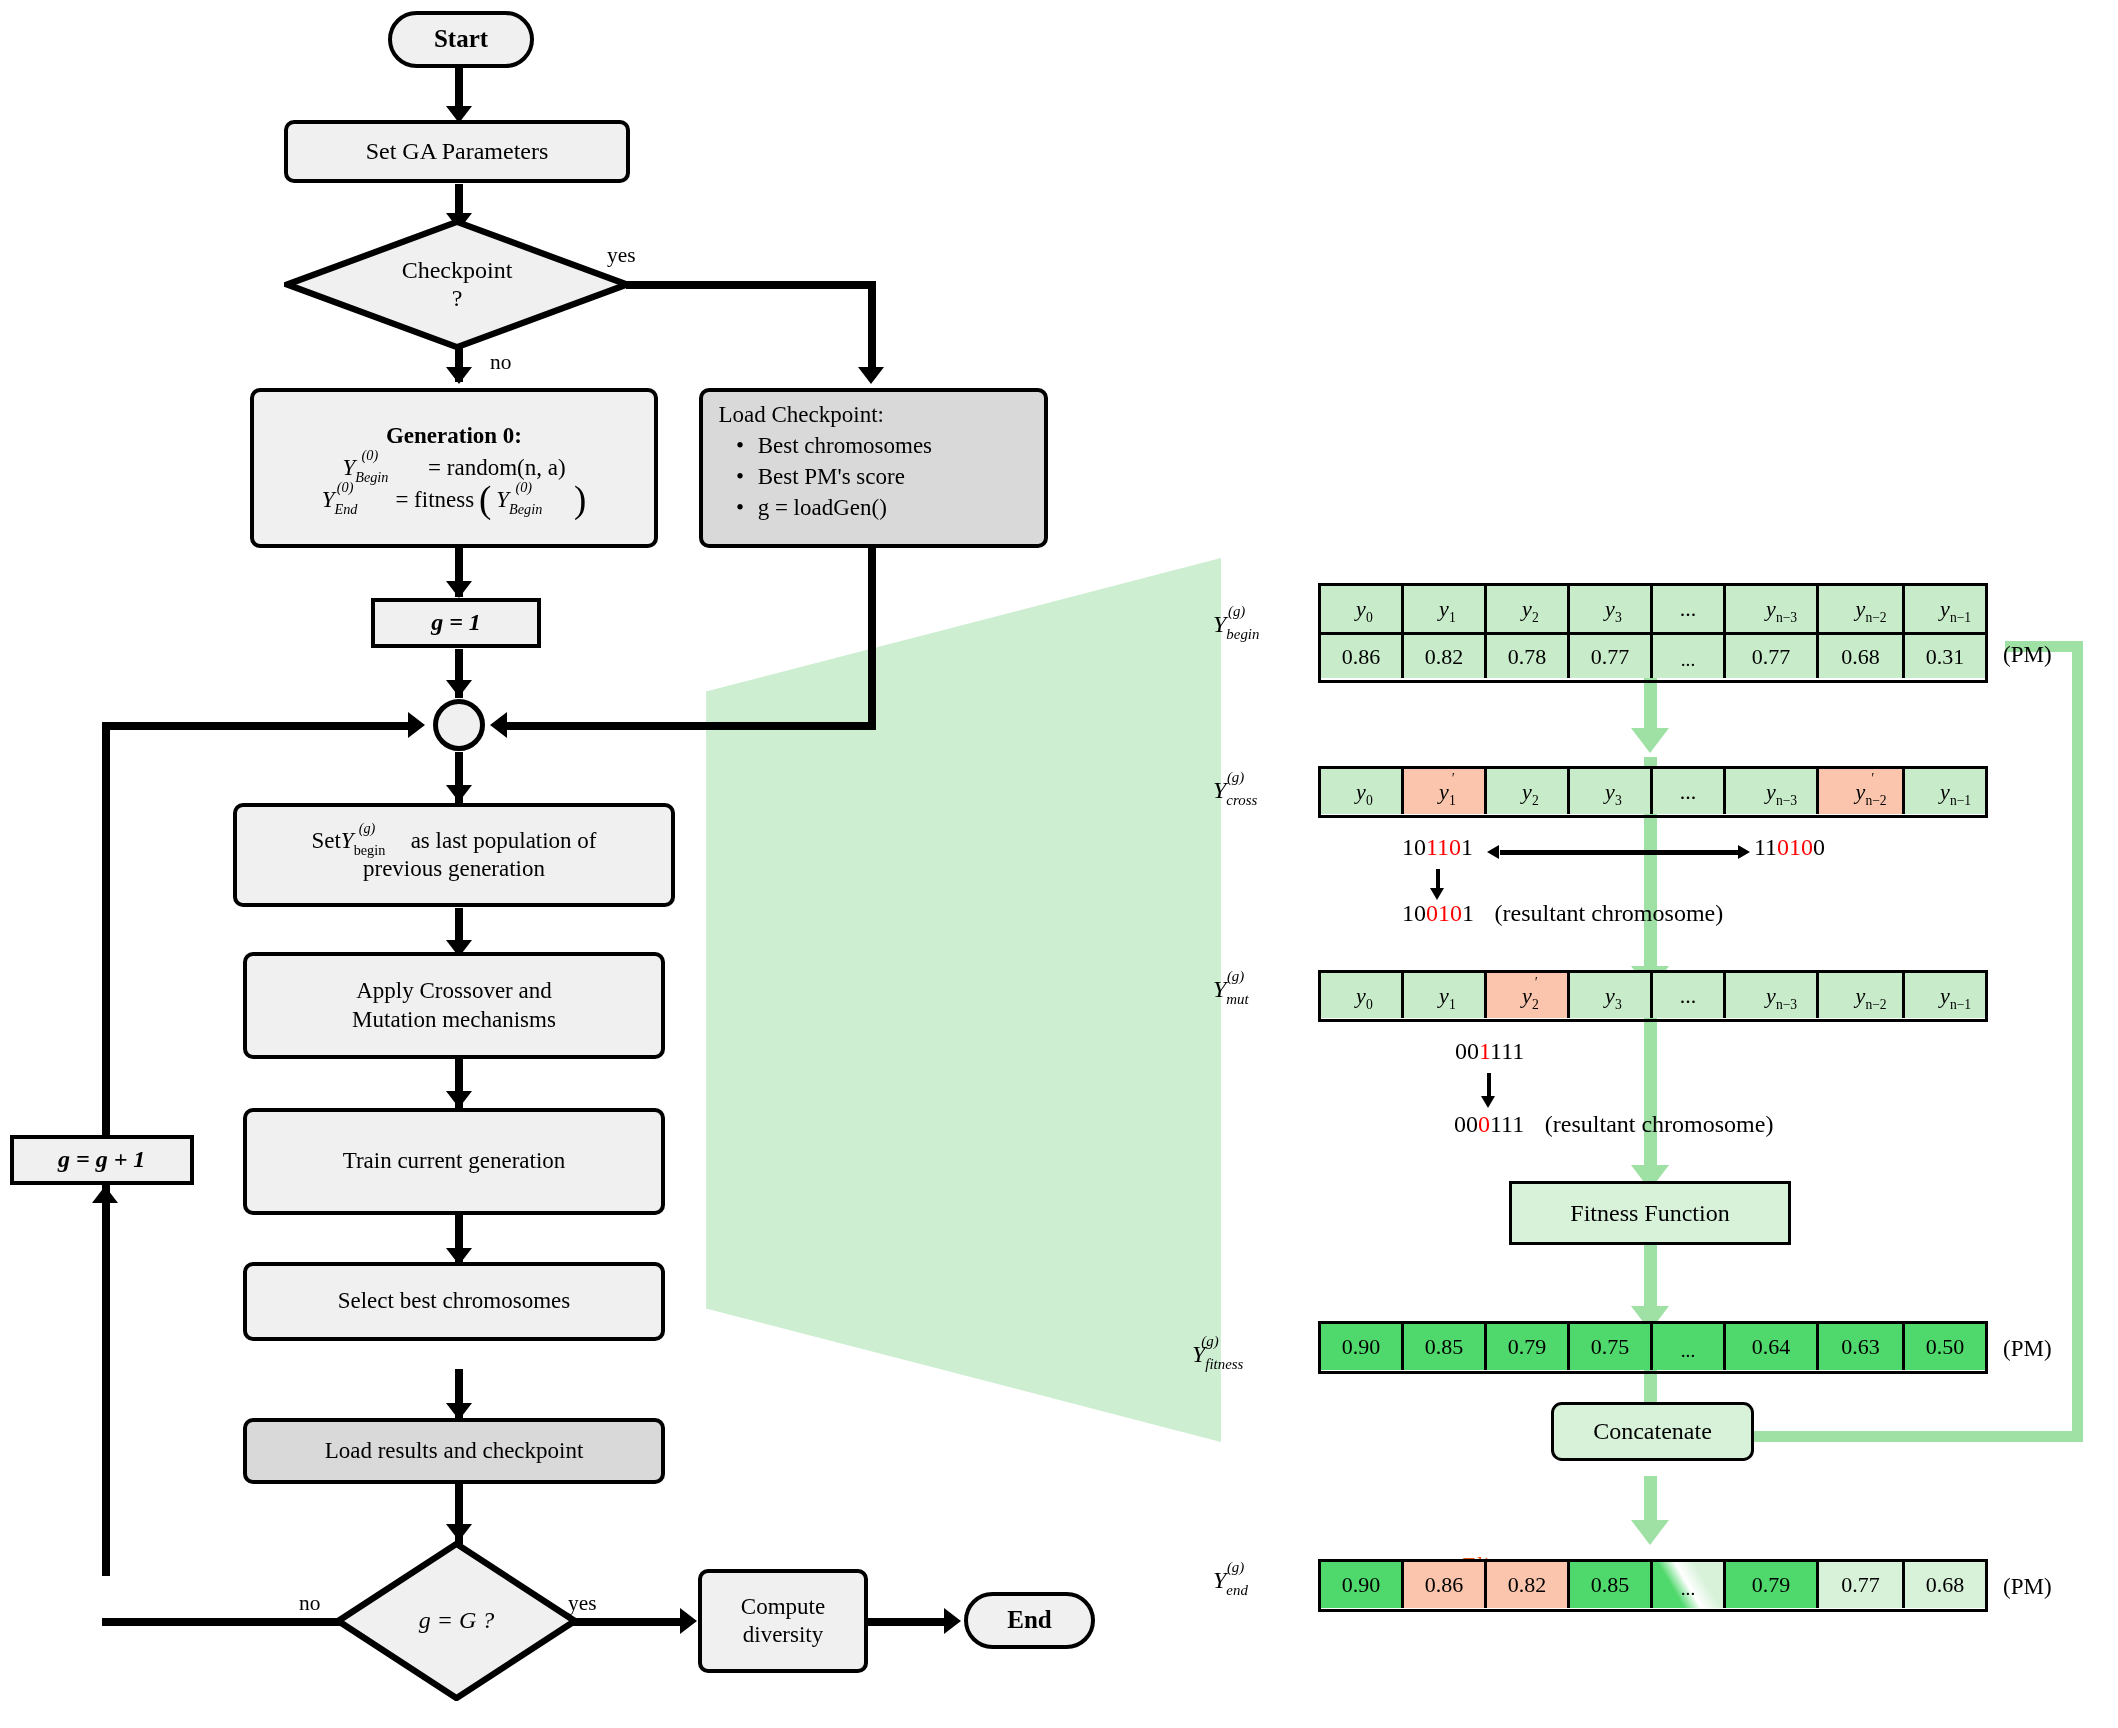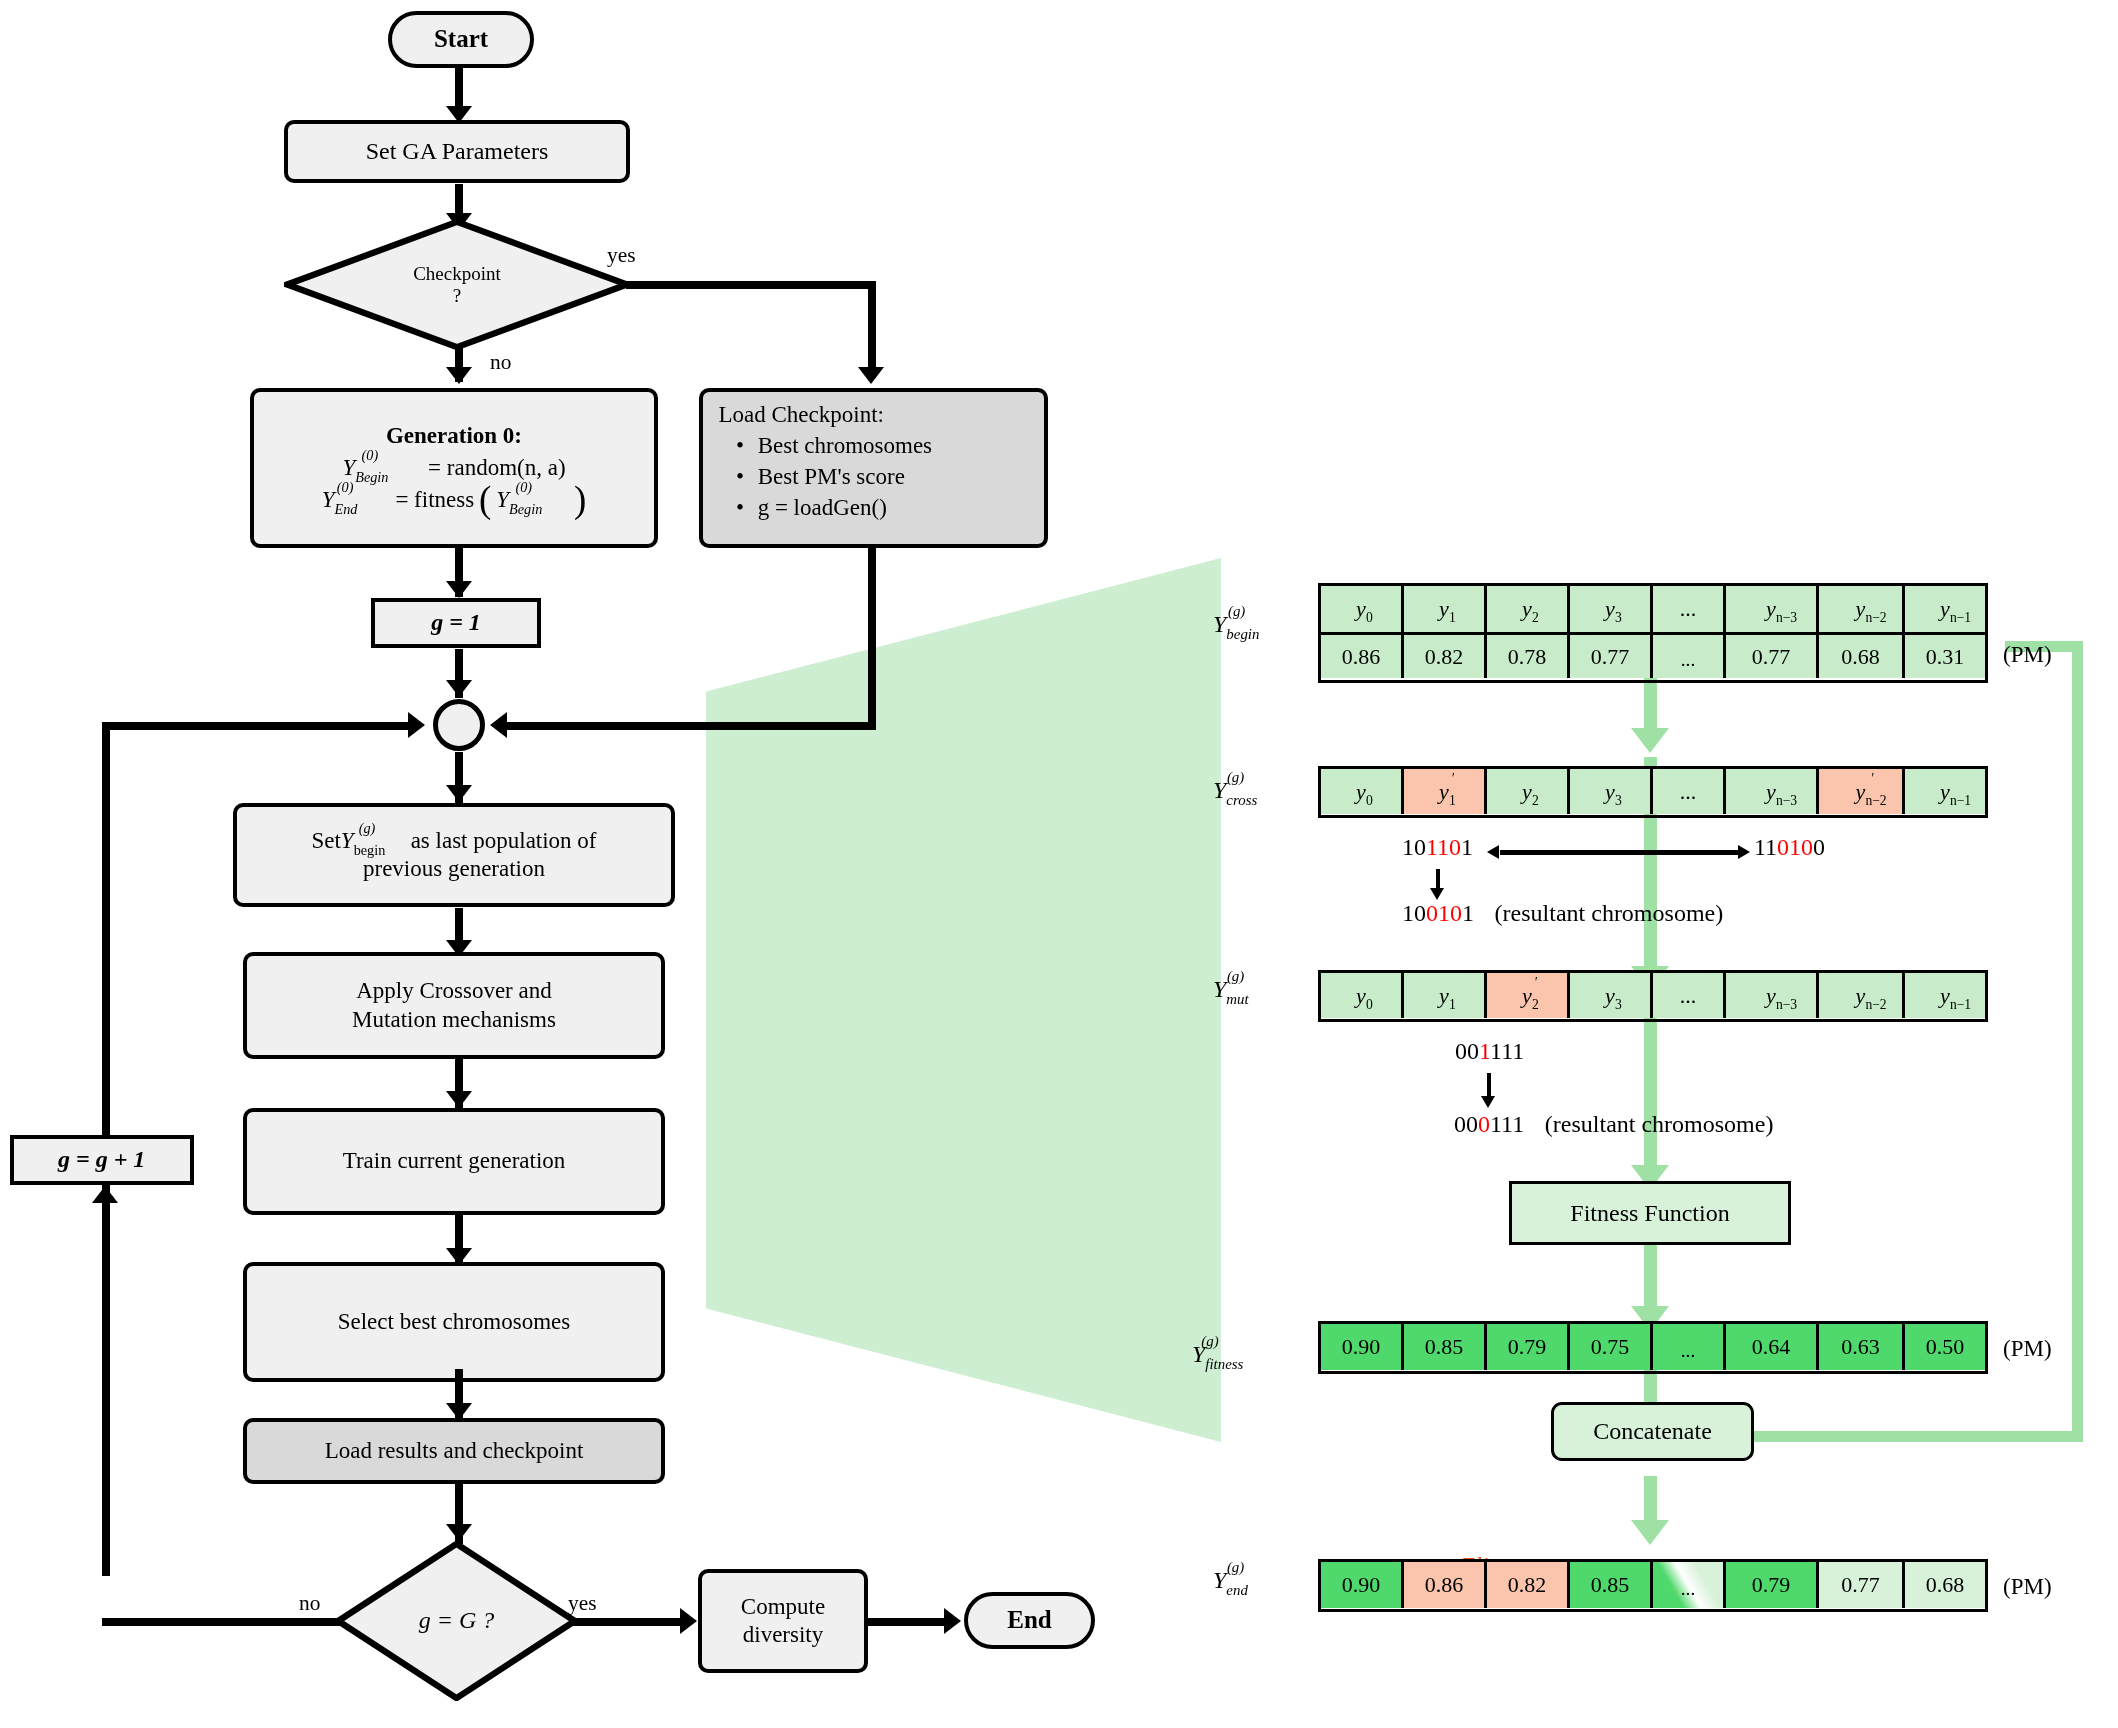--- a/index.html
+++ b/index.html
@@ -92,21 +92,21 @@
   <div class="arw down" style="left:446px;top:106px;"></div>
 
   <div class="node soft" style="left:284px;top:120px;width:346px;height:63px;font-size:24px;">Set GA Parameters</div>
   <div class="ln" style="left:455px;top:184px;width:7.8px;height:44px;"></div>
   <div class="arw down" style="left:446px;top:213px;"></div>
 
   <div class="diamond" style="left:284px;top:219px;width:346px;height:131px;">
     <svg class="dsvg" width="346" height="131" viewBox="0 0 712 270">
       <polygon points="356,6 706,135 356,264 6,135" fill="#f0f0f0" stroke="#000" stroke-width="13"></polygon>
     </svg>
-    <div class="dlabel" style="font-size:19px;">
+    <div class="dlabel" style="font-size:24px;">
       <span>Checkpoint</span>
       <span>?</span>
     </div>
   </div>
   <div class="edge-label" style="left:607px;top:243px;">yes</div>
   <div class="edge-label" style="left:490px;top:350px;">no</div>
 
   <div class="ln" style="left:626px;top:281px;width:249px;height:7.8px;"></div>
   <div class="ln" style="left:868px;top:281px;width:7.8px;height:97px;"></div>
   <div class="arw down" style="left:858px;top:367px;"></div>
@@ -183,21 +183,21 @@
     <div>Apply Crossover and</div>
     <div>Mutation mechanisms</div>
   </div>
   <div class="ln" style="left:455px;top:1059px;width:7.8px;height:53px;"></div>
   <div class="arw down" style="left:446px;top:1091px;"></div>
 
   <div class="node soft" style="left:243px;top:1108px;width:422px;height:107px;font-size:23px;">Train current generation</div>
   <div class="ln" style="left:455px;top:1215px;width:7.8px;height:53px;"></div>
   <div class="arw down" style="left:446px;top:1248px;"></div>
 
-  <div class="node soft" style="left:243px;top:1262px;width:422px;height:120px;font-size:23px;">Select best chromosomes</div>
+  <div class="node soft" style="left:243px;top:1262px;width:422px;height:79px;font-size:23px;">Select best chromosomes</div>
   <div class="ln" style="left:455px;top:1369px;width:7.8px;height:54px;"></div>
   <div class="arw down" style="left:446px;top:1403px;"></div>
 
   <div class="node soft gray" style="left:243px;top:1418px;width:422px;height:66px;font-size:23px;">Load results and checkpoint</div>
   <div class="ln" style="left:455px;top:1483px;width:7.8px;height:61px;"></div>
   <div class="arw down" style="left:446px;top:1524px;"></div>
 
   <div class="diamond" style="left:335px;top:1541px;width:243px;height:160px;">
     <svg class="dsvg" width="243" height="160" viewBox="0 0 500 330">
       <polygon points="250,6 494,165 250,324 6,165" fill="#f0f0f0" stroke="#000" stroke-width="13"></polygon>

